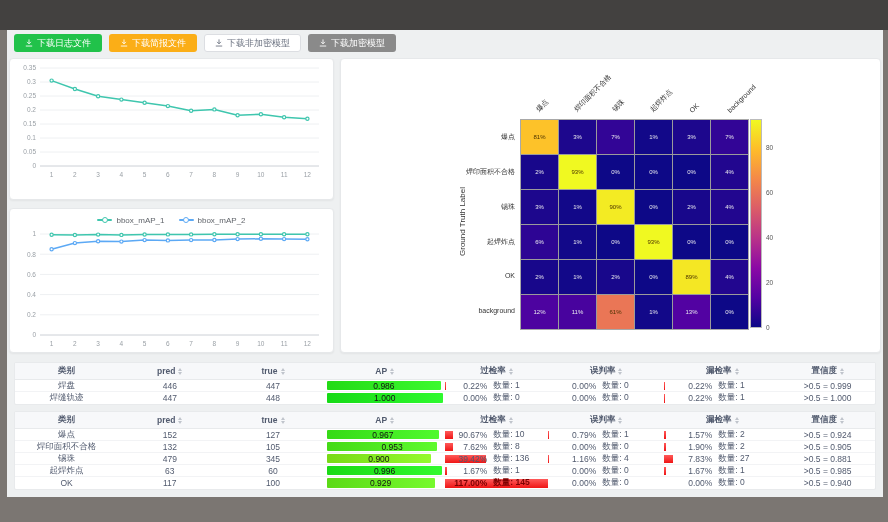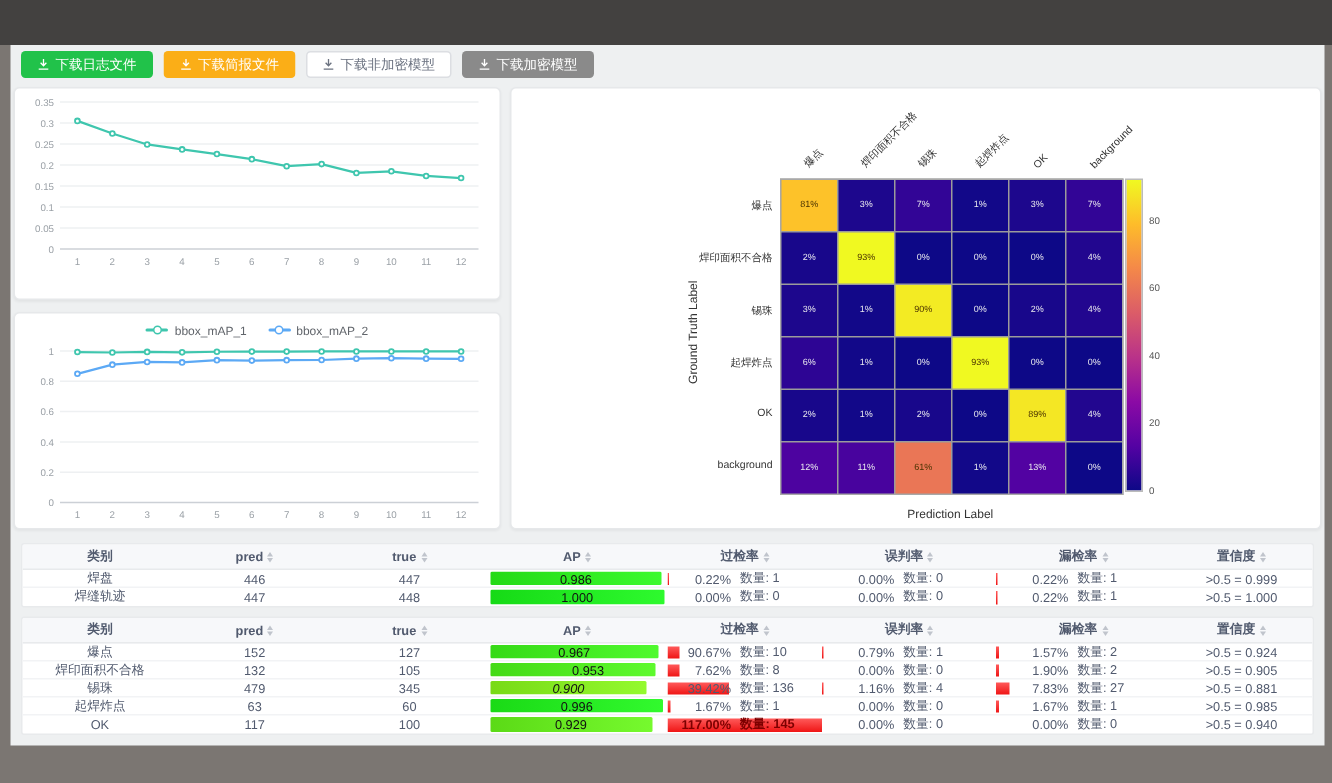--- a/index.html
+++ b/index.html
@@ -216,21 +216,20 @@
               <circle cx="178.1" cy="12.1" r="1.6" fill="#fff" stroke="#5ca9f5" stroke-width="1.2"></circle>
               <circle cx="201.4" cy="12.0" r="1.6" fill="#fff" stroke="#5ca9f5" stroke-width="1.2"></circle>
               <circle cx="224.6" cy="11.1" r="1.6" fill="#fff" stroke="#5ca9f5" stroke-width="1.2"></circle>
               <circle cx="247.9" cy="10.8" r="1.6" fill="#fff" stroke="#5ca9f5" stroke-width="1.2"></circle>
               <circle cx="271.1" cy="11.1" r="1.6" fill="#fff" stroke="#5ca9f5" stroke-width="1.2"></circle>
               <circle cx="294.4" cy="11.2" r="1.6" fill="#fff" stroke="#5ca9f5" stroke-width="1.2"></circle>
             </svg>
         </div>
       </div>
       <div class="card matrix-card" id="matrix-plot">
-        <div class="matrix-xlabel">Prediction Label</div>
         <div class="matrix-ylabel">Ground Truth Label</div>
       <div class="cm-grid">
             <div class="cm-cell" style="background: rgb(253, 194, 41); color: rgb(74, 50, 0);">81%</div>
             <div class="cm-cell" style="background: rgb(29, 7, 141); color: rgb(232, 232, 238);">3%</div>
             <div class="cm-cell" style="background: rgb(50, 5, 150); color: rgb(232, 232, 238);">7%</div>
             <div class="cm-cell" style="background: rgb(18, 8, 137); color: rgb(232, 232, 238);">1%</div>
             <div class="cm-cell" style="background: rgb(29, 7, 141); color: rgb(232, 232, 238);">3%</div>
             <div class="cm-cell" style="background: rgb(50, 5, 150); color: rgb(232, 232, 238);">7%</div>
             <div class="cm-cell" style="background: rgb(24, 7, 139); color: rgb(232, 232, 238);">2%</div>
             <div class="cm-cell" style="background: rgb(240, 249, 33); color: rgb(74, 50, 0);">93%</div>
@@ -485,21 +484,21 @@
               <span class="pct-val">1.90%</span>
               <span class="pct-cnt">数量: 2</span>
             </div>
             <div class="td" style="flex-basis: 11%;">&gt;0.5 = 0.905</div>
           </div>
           <div class="tbl-row">
             <div class="td" style="flex-basis: 12%;">锡珠</div>
             <div class="td" style="flex-basis: 12%;">479</div>
             <div class="td" style="flex-basis: 12%;">345</div>
             <div class="td ap-wrap" style="flex-basis: 14%;">
-              <div class="ap-bar" style="width: 90%; background: linear-gradient(90deg, rgb(120, 218, 22), rgb(148, 250, 46)); font-style: italic;">0.900</div>
+              <div class="ap-bar" style="width: 90%; background: linear-gradient(90deg, rgb(120, 218, 22), rgb(148, 250, 46));">0.900</div>
             </div>
             <div class="td pct-cell" style="flex-basis: 12%;">
               <div class="pct-bar" style="width: 39.42%; min-width: 1px;"></div>
               <span class="pct-val">39.42%</span>
               <span class="pct-cnt">数量: 136</span>
             </div>
             <div class="td pct-cell" style="flex-basis: 13.5%;">
               <div class="pct-bar" style="width: 1.16%; min-width: 1px;"></div>
               <span class="pct-val">1.16%</span>
               <span class="pct-cnt">数量: 4</span>

